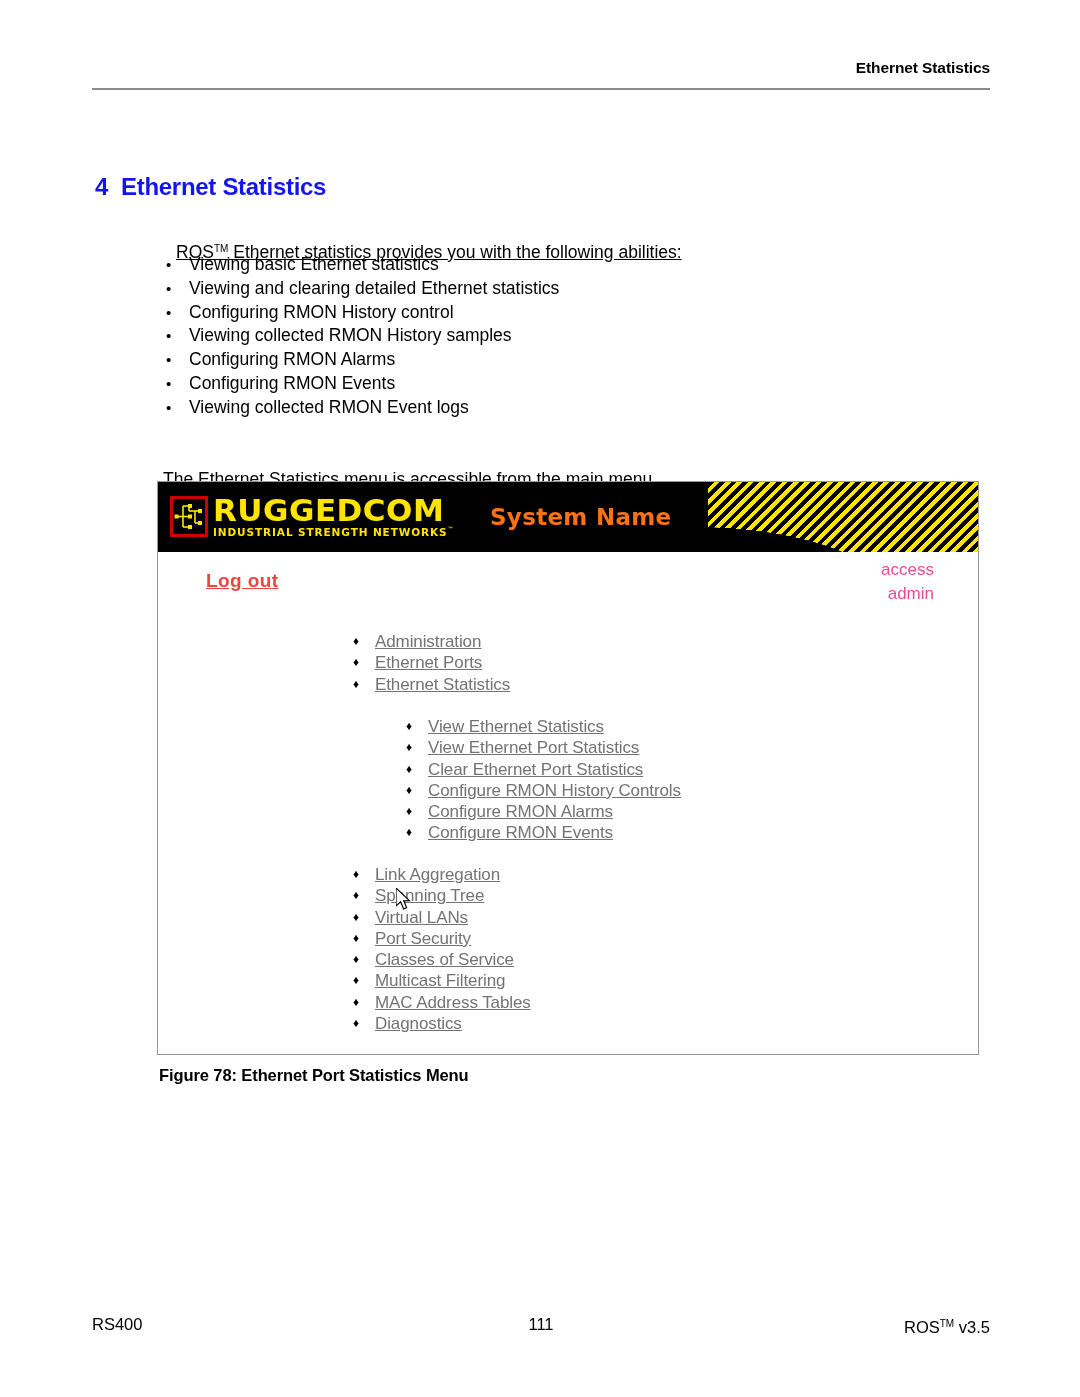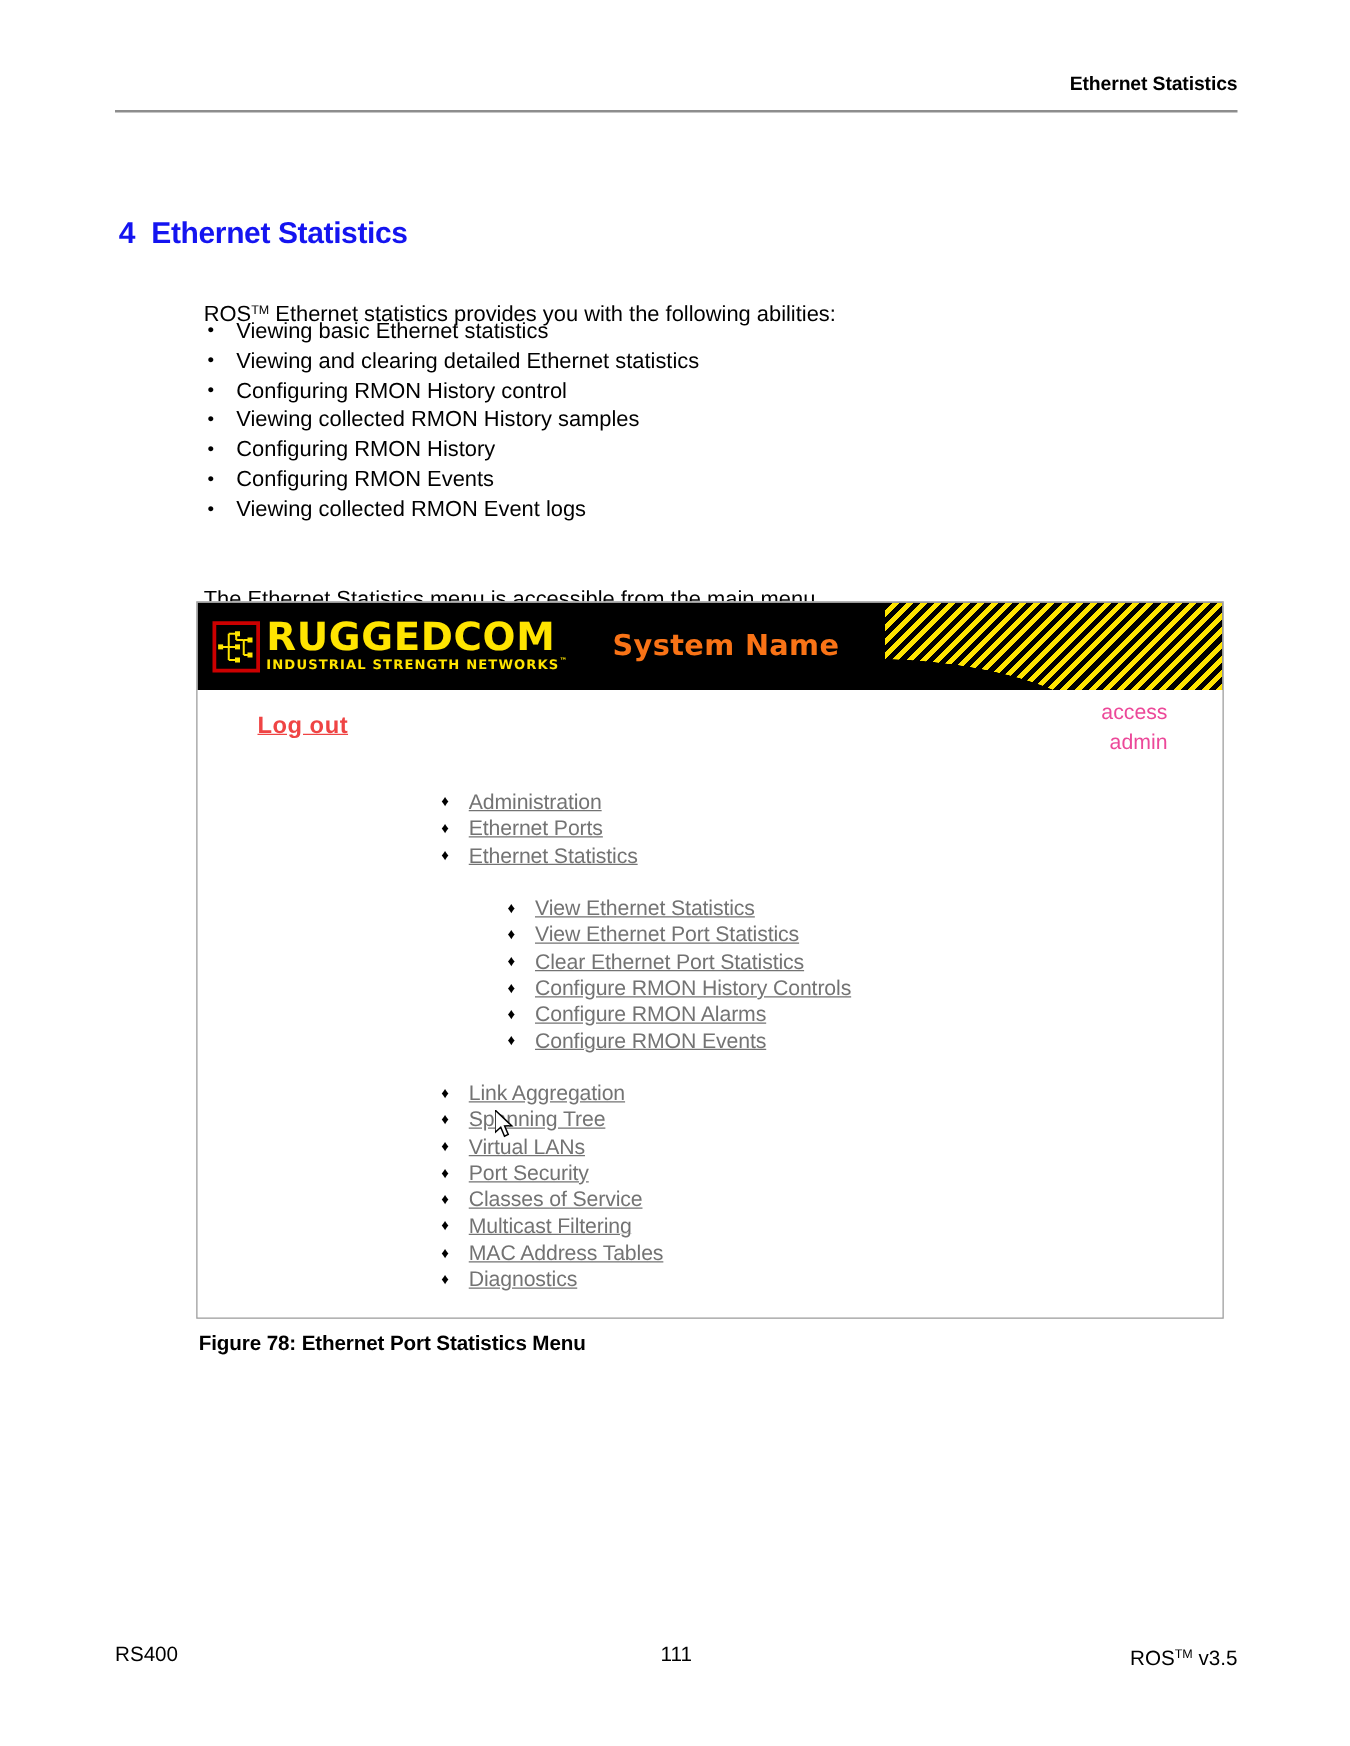--- a/index.html
+++ b/index.html
@@ -48,25 +48,26 @@
     font-weight: bold;
     color: #1414f0;
     letter-spacing: -0.3px;
     white-space: nowrap;
   }
   .chapter-num { margin-right: 13px; }
 
   
   .intro-para {
     position: absolute;
-    left: 163px;
+    left: 176px;
     top: 219px;
     font-size: 17.5px;
     line-height: 24px;
     white-space: nowrap;
+    text-decoration: underline;
   }
   sup.tm {
     font-size: 10px;
     vertical-align: 6px;
     letter-spacing: 0;
   }
 
   .bullet-list {
     position: absolute;
     left: 163px;
@@ -117,21 +118,21 @@
     position: relative;
     height: 70px;
     background: #000000;
     overflow: hidden;
   }
   .logo-wrap {
     position: absolute;
     left: 12px;
     top: 14px;
     display: flex;
-    align-items: flex-end;
+    align-items: center;
   }
   .logo-mark {
     width: 38px;
     height: 41px;
     border: 3px solid #cc0000;
     box-sizing: border-box;
     position: relative;
     background: #000;
     flex: 0 0 auto;
   }
@@ -313,21 +314,21 @@
   <span class="chapter-num">4</span><span>Ethernet Statistics</span>
 </h1>
 
 <p class="intro-para"><span>ROS</span><sup class="tm">TM</sup><span> Ethernet statistics provides you with the following abilities:</span></p>
 
 <ul class="bullet-list">
   <li><span class="dot">•</span><span>Viewing basic Ethernet statistics</span></li>
   <li><span class="dot">•</span><span>Viewing and clearing detailed Ethernet statistics</span></li>
   <li><span class="dot">•</span><span>Configuring RMON History control</span></li>
   <li><span class="dot">•</span><span>Viewing collected RMON History samples</span></li>
-  <li><span class="dot">•</span><span>Configuring RMON History</span></li>
+  <li><span class="dot">•</span><span>Configuring RMON Alarms</span></li>
   <li><span class="dot">•</span><span>Configuring RMON Events</span></li>
   <li><span class="dot">•</span><span>Viewing collected RMON Event logs</span></li>
 </ul>
 
 <p class="menu-para">The Ethernet Statistics menu is accessible from the main menu.</p>
 
 <div class="figure-box">
 
   <div class="banner">
     <div class="hazard"></div>

